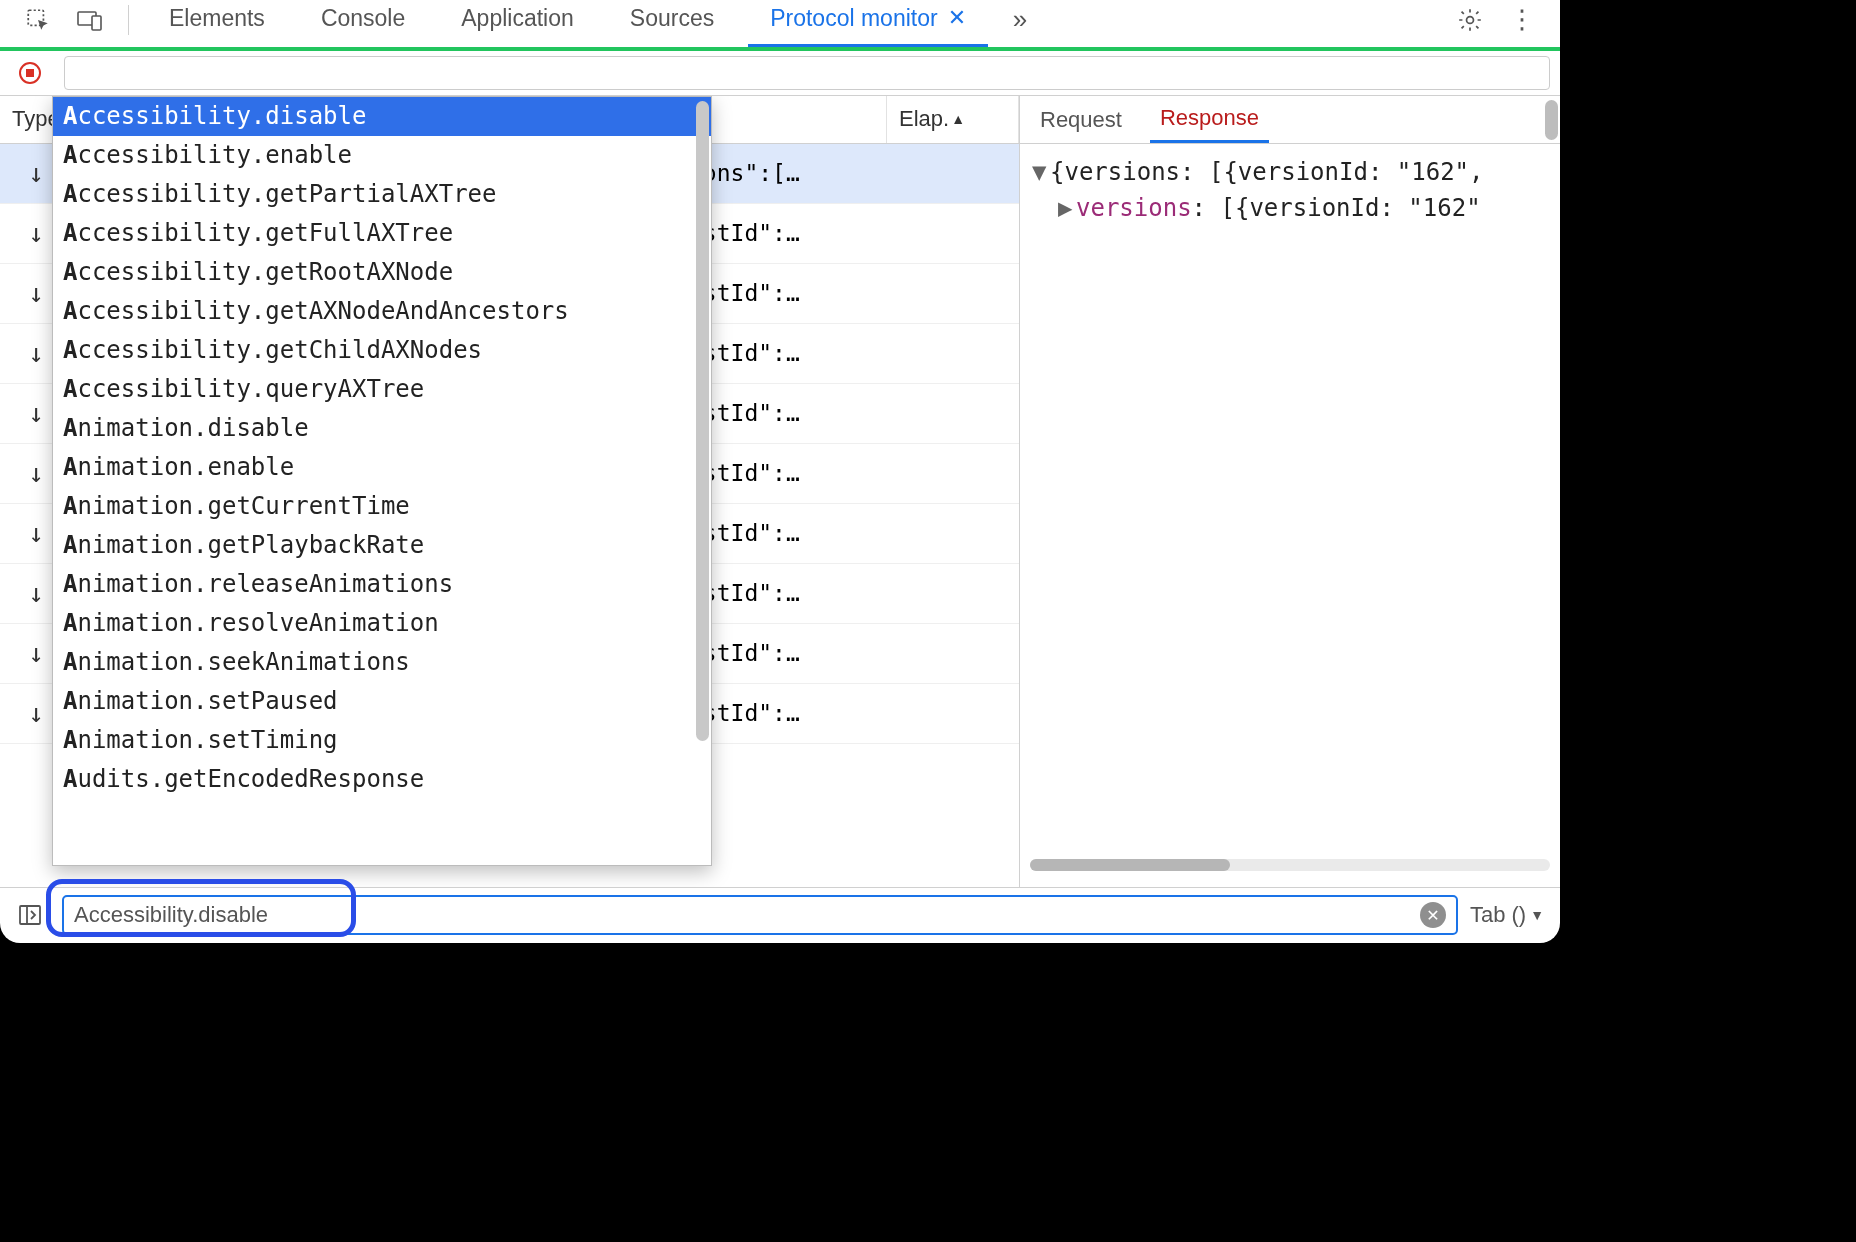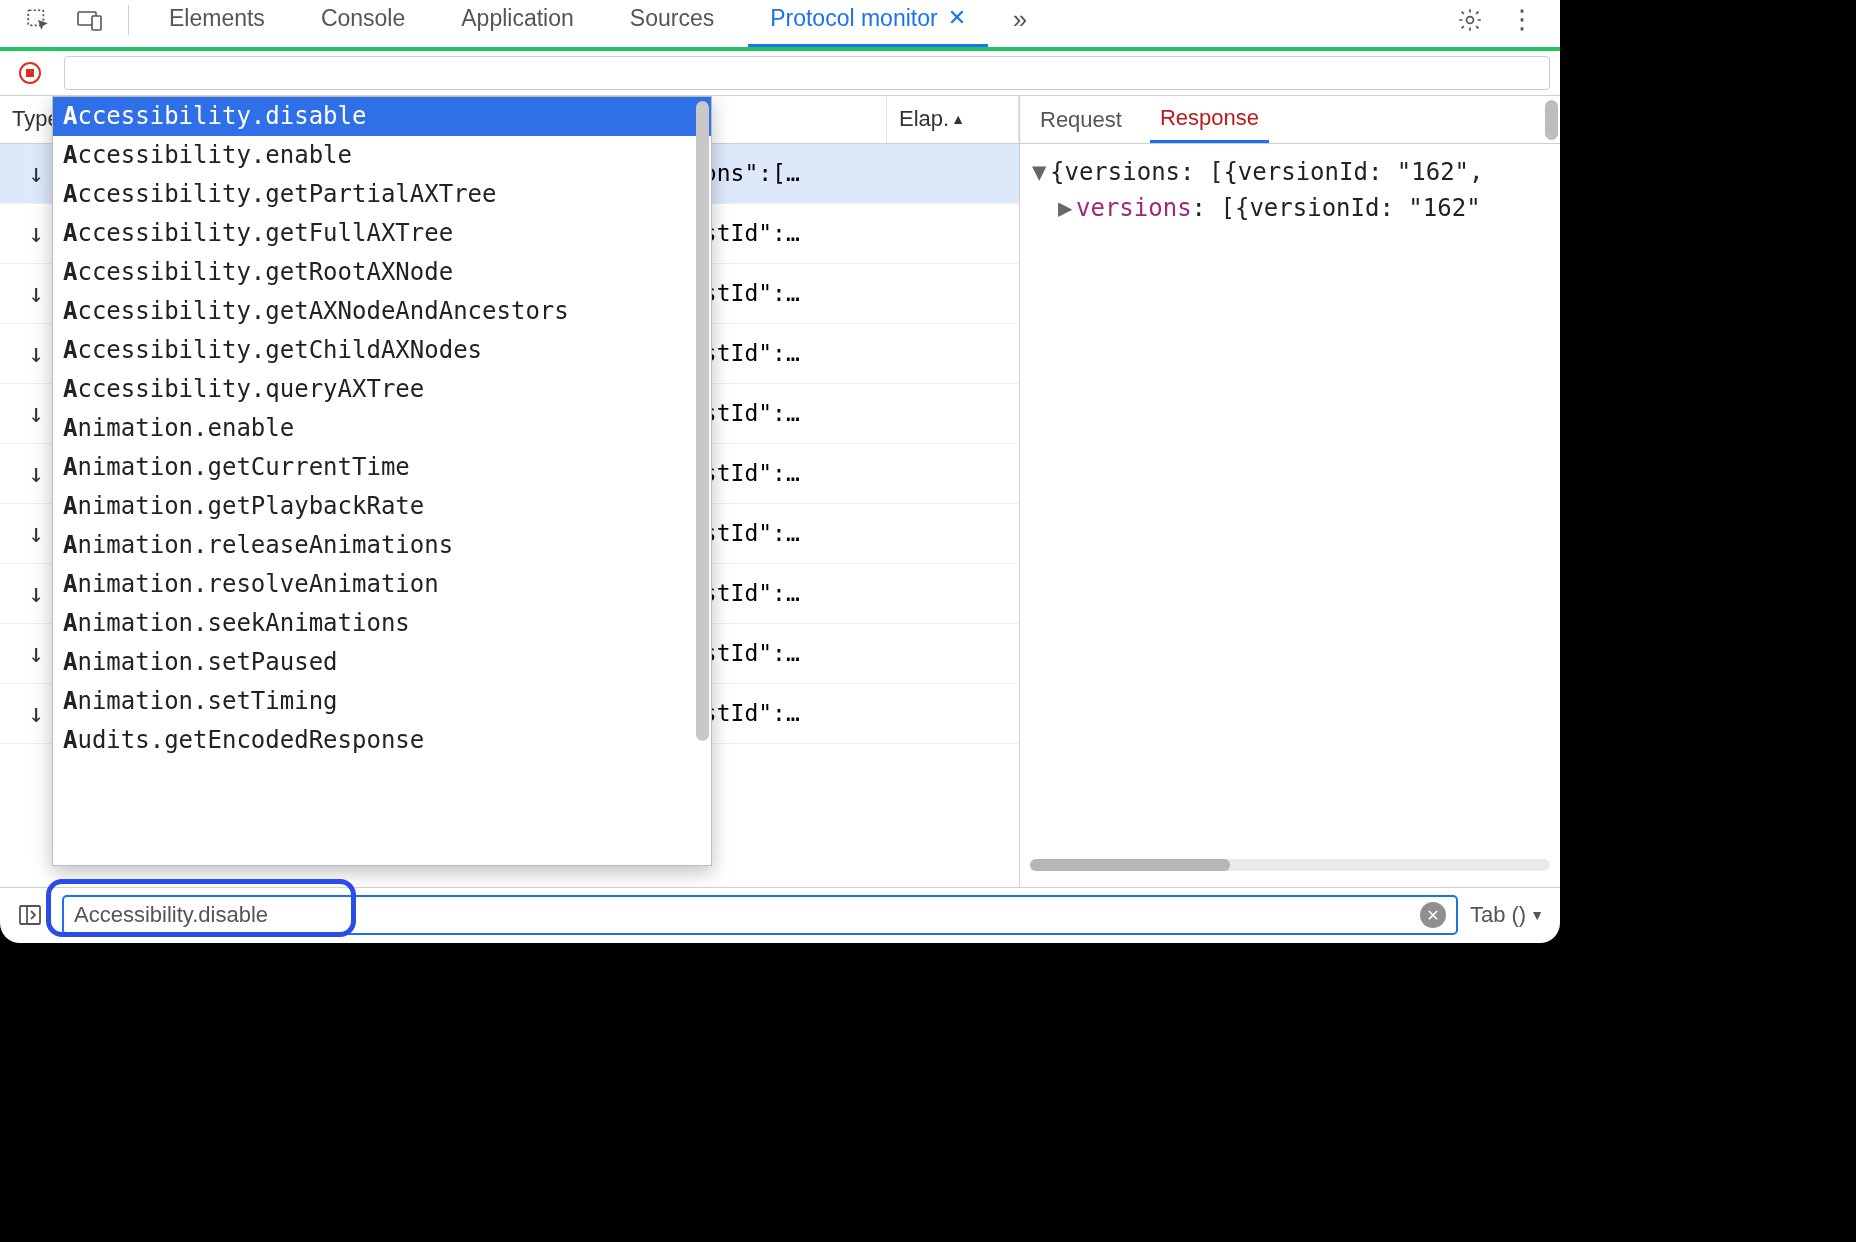--- a/index.html
+++ b/index.html
@@ -239,20 +239,21 @@
       <div class="ac">
         <div class="ac-list" id="ac-list">
               <div class="ac-item sel"><span class="m">A</span>ccessibility.disable</div>
               <div class="ac-item"><span class="m">A</span>ccessibility.enable</div>
               <div class="ac-item"><span class="m">A</span>ccessibility.getPartialAXTree</div>
               <div class="ac-item"><span class="m">A</span>ccessibility.getFullAXTree</div>
               <div class="ac-item"><span class="m">A</span>ccessibility.getRootAXNode</div>
               <div class="ac-item"><span class="m">A</span>ccessibility.getAXNodeAndAncestors</div>
               <div class="ac-item"><span class="m">A</span>ccessibility.getChildAXNodes</div>
               <div class="ac-item"><span class="m">A</span>ccessibility.queryAXTree</div>
+              <div class="ac-item"><span class="m">A</span>nimation.disable</div>
               <div class="ac-item"><span class="m">A</span>nimation.enable</div>
               <div class="ac-item"><span class="m">A</span>nimation.getCurrentTime</div>
               <div class="ac-item"><span class="m">A</span>nimation.getPlaybackRate</div>
               <div class="ac-item"><span class="m">A</span>nimation.releaseAnimations</div>
               <div class="ac-item"><span class="m">A</span>nimation.resolveAnimation</div>
               <div class="ac-item"><span class="m">A</span>nimation.seekAnimations</div>
               <div class="ac-item"><span class="m">A</span>nimation.setPaused</div>
               <div class="ac-item"><span class="m">A</span>nimation.setTiming</div>
               <div class="ac-item"><span class="m">A</span>udits.getEncodedResponse</div>
             </div>

